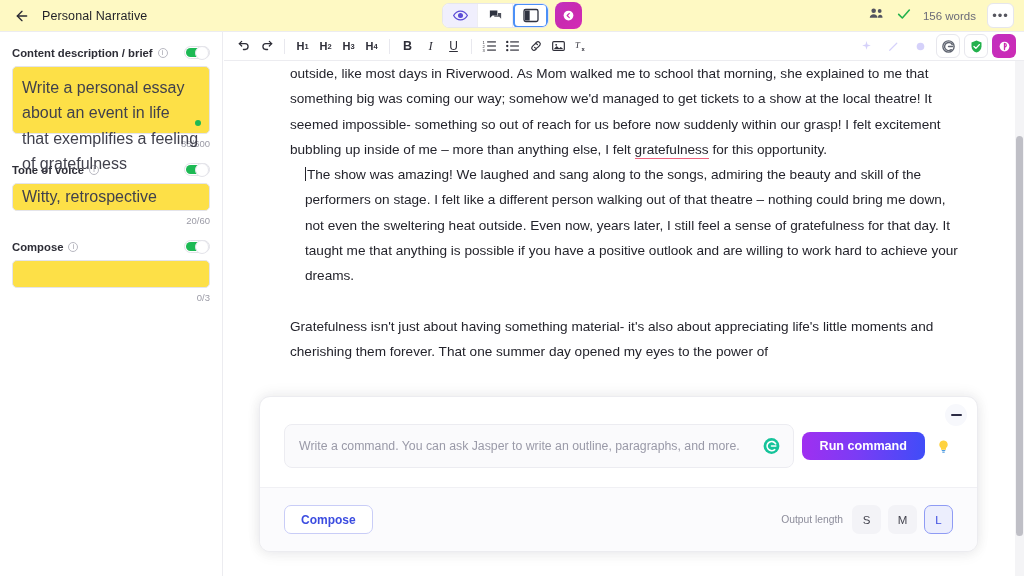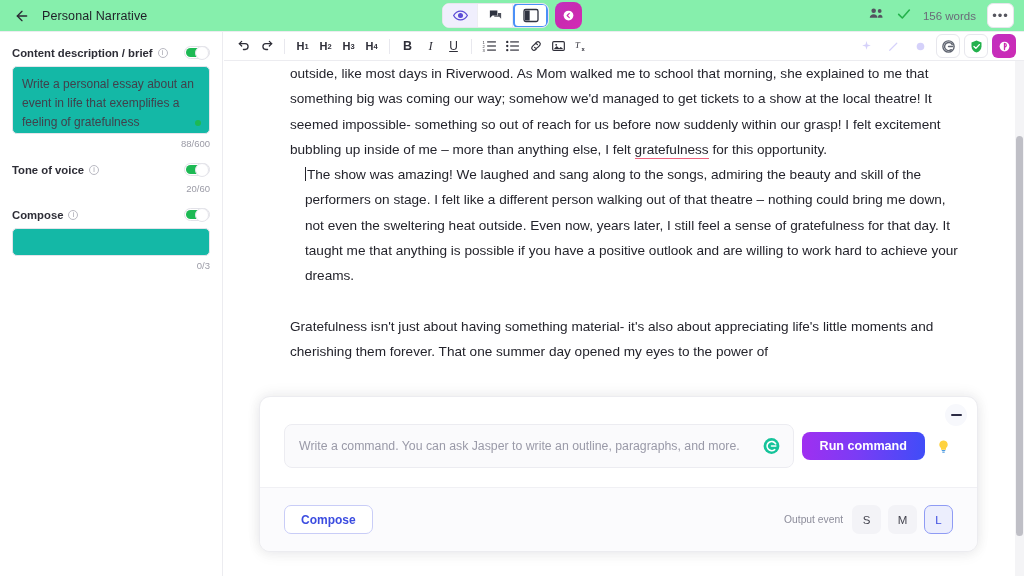--- a/index.html
+++ b/index.html
@@ -9,21 +9,21 @@
     overflow: hidden;
     background: #ffffff;
     font-family: "Liberation Sans", sans-serif;
     -webkit-font-smoothing: antialiased;
   }
   #app { position: relative; width: 1024px; height: 576px; background:#fff; }
 
   
   .topbar {
     position: absolute; top:0; left:0; width:1024px; height:32px;
-    background:#86efac; border-bottom:1px solid #ececf0;
+    background:#fef9c3; border-bottom:1px solid #ececf0;
     display:flex; align-items:center;
   }
   .back-btn {
     width:28px; height:28px; margin-left:8px;
     display:flex; align-items:center; justify-content:center;
     color:#2a2a33; cursor:pointer; border-radius:5px;
   }
   .doc-title {
     margin-left:6px; font-size:12.5px; color:#1f1f27; letter-spacing:.1px;
   }
@@ -84,22 +84,22 @@
   }
   .toggle .track {
     position:absolute; left:1px; top:1px; width:15px; height:9px;
     border-radius:5px; background:#1db954;
   }
   .toggle .knob {
     position:absolute; right:0px; top:-1px; width:14px;height:14px;border-radius:50%;
     background:#fff; border:1px solid #e4e4ea;
   }
   .txtbox {
-    border:1px solid #e4e4ea; border-radius:5px; background:#14b8a6;
-    padding:8px 9px; font-size:12px; color:#41414c; line-height:1.58;
+    border:1px solid #e4e4ea; border-radius:5px; background:#fde047;
+    padding:8px 9px; font-size:16px; color:#41414c; line-height:1.58;
     position:relative;
   }
   .txtbox.brief { height:68px; }
   .txtbox.tone { height:28px; display:flex; align-items:center; padding:0 9px; }
   .txtbox.kw { height:28px; }
   .green-dot {
     position:absolute; right:8px; bottom:7px; width:6px;height:6px;border-radius:50%;
     background:#1db954;
   }
   .counter { text-align:right; font-size:9.5px; color:#9b9ba6; margin-top:4px; }
@@ -293,20 +293,23 @@
     <div class="grp">
       <div class="field-label-row">
         <div class="field-label-left">
           <span class="field-label">Tone of voice</span>
           <span class="info-i">i</span>
         </div>
         <div class="toggle">
           <span class="track"></span>
           <span class="knob"></span>
         </div>
+      </div>
+      <div class="txtbox tone">
+        <span>Witty, retrospective</span>
       </div>
       <div class="counter">20/60</div>
     </div>
 
     <div class="grp">
       <div class="field-label-row">
         <div class="field-label-left">
           <span class="field-label">Compose</span>
           <span class="info-i">i</span>
         </div>
@@ -465,21 +468,21 @@
             <rect x="9" y="17.5" width="6" height="2" rx="1" fill="#4e9be0"></rect>
             <rect x="10" y="20.2" width="4" height="1.8" rx=".9" fill="#4e9be0"></rect>
           </svg>
         </div>
       </div>
     </div>
 
     <div class="cmd-bot">
       <button class="compose-btn">Compose</button>
       <div class="olen-wrap">
-        <span class="olen-label">Output event</span>
+        <span class="olen-label">Output length</span>
         <div class="olen">S</div>
         <div class="olen">M</div>
         <div class="olen sel">L</div>
       </div>
     </div>
   </div>
 
 </div>
 
 </body></html>

